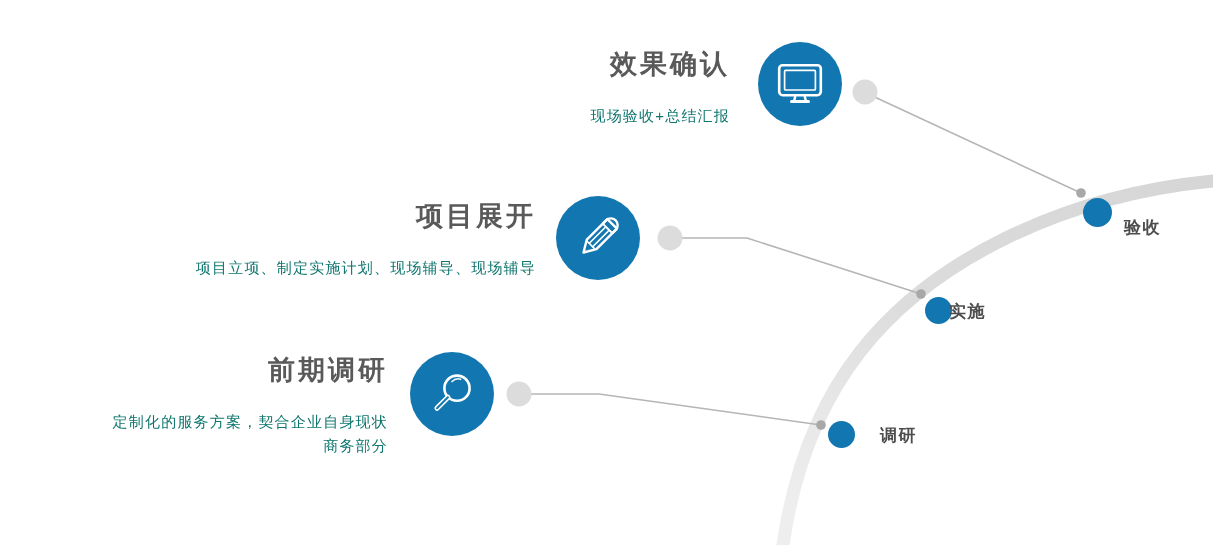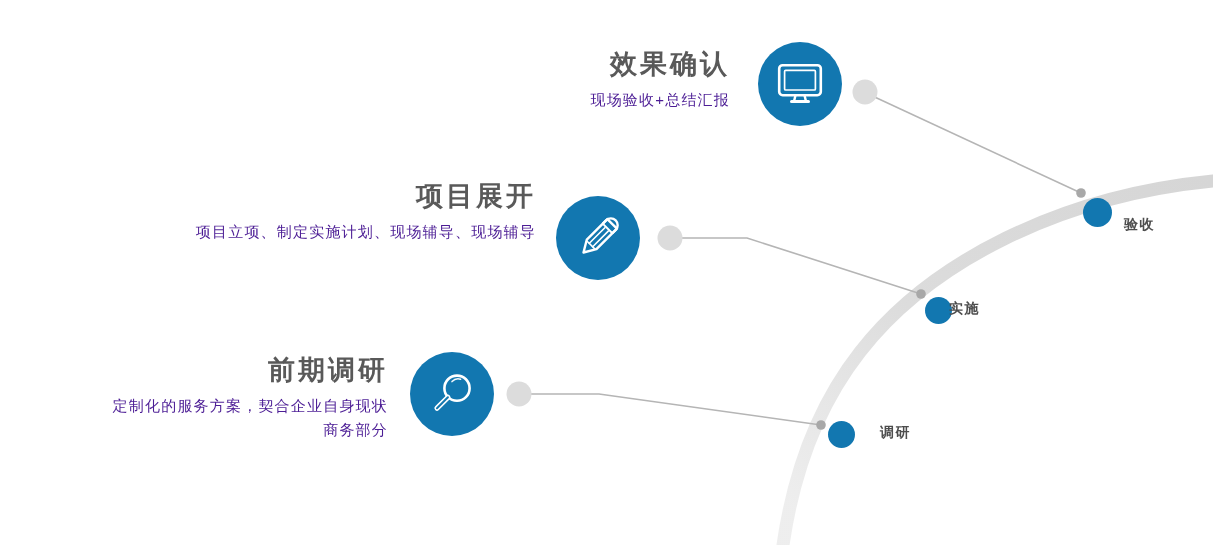--- a/index.html
+++ b/index.html
@@ -37,24 +37,24 @@
   .stage-title {
     font-size: 27px;
     font-weight: bold;
     color: #595959;
     letter-spacing: 3px;
     line-height: 1.25;
     white-space: nowrap;
   }
   .stage-sub {
     font-size: 15px;
-    color: #4c1d95;
+    color: #0f766e;
     letter-spacing: 1.2px;
     line-height: 1.62;
-    margin-top: 6px;
+    margin-top: 22px;
     white-space: pre-line;
   }
 
   
   .icon-badge {
     position: absolute;
     width: 84px;
     height: 84px;
     border-radius: 50%;
     background: #1277b0;
@@ -70,21 +70,21 @@
 
   
   .arc-node {
     position: absolute;
     border-radius: 50%;
     background: #1277b0;
     z-index: 3;
   }
   .arc-label {
     position: absolute;
-    font-size: 14px;
+    font-size: 17px;
     font-weight: bold;
     color: #4d4d4d;
     letter-spacing: 1.5px;
     white-space: nowrap;
     z-index: 3;
   }
 </style>
 </head>
 <body>
 
@@ -131,21 +131,21 @@
 
   <div class="icon-badge" style="left:758px; top:42px;">
     <svg width="46" height="42" viewBox="0 0 46 42" xmlns="http://www.w3.org/2000/svg">
       <rect x="2.2" y="2.2" width="41.6" height="30" rx="3.4" ry="3.4" fill="none" stroke="#ffffff" stroke-width="2.6"></rect>
       <rect x="7.6" y="7.4" width="30.8" height="19.6" rx="1" ry="1" fill="none" stroke="#ffffff" stroke-width="1.7"></rect>
       <path d="M 18.5 32.3 L 17.2 37.6 M 27.5 32.3 L 28.8 37.6" stroke="#ffffff" stroke-width="2.4" fill="none"></path>
       <rect x="13.0" y="37.0" width="20" height="3.0" rx="1.5" ry="1.5" fill="#ffffff"></rect>
     </svg>
   </div>
 
-  <div class="stage-text" style="right:677px; top:180px; width:520px;">
+  <div class="stage-text" style="right:677px; top:200px; width:520px;">
     <div class="stage-title">项目展开</div>
     <div class="stage-sub">项目立项、制定实施计划、现场辅导、现场辅导</div>
   </div>
 
   <div class="icon-badge" style="left:556px; top:196px;">
     <svg width="50" height="50" viewBox="0 0 50 50" xmlns="http://www.w3.org/2000/svg">
       <g transform="rotate(45 25 25)">
 
         <path d="M 18.2 5.0
                  L 31.8 5.0

